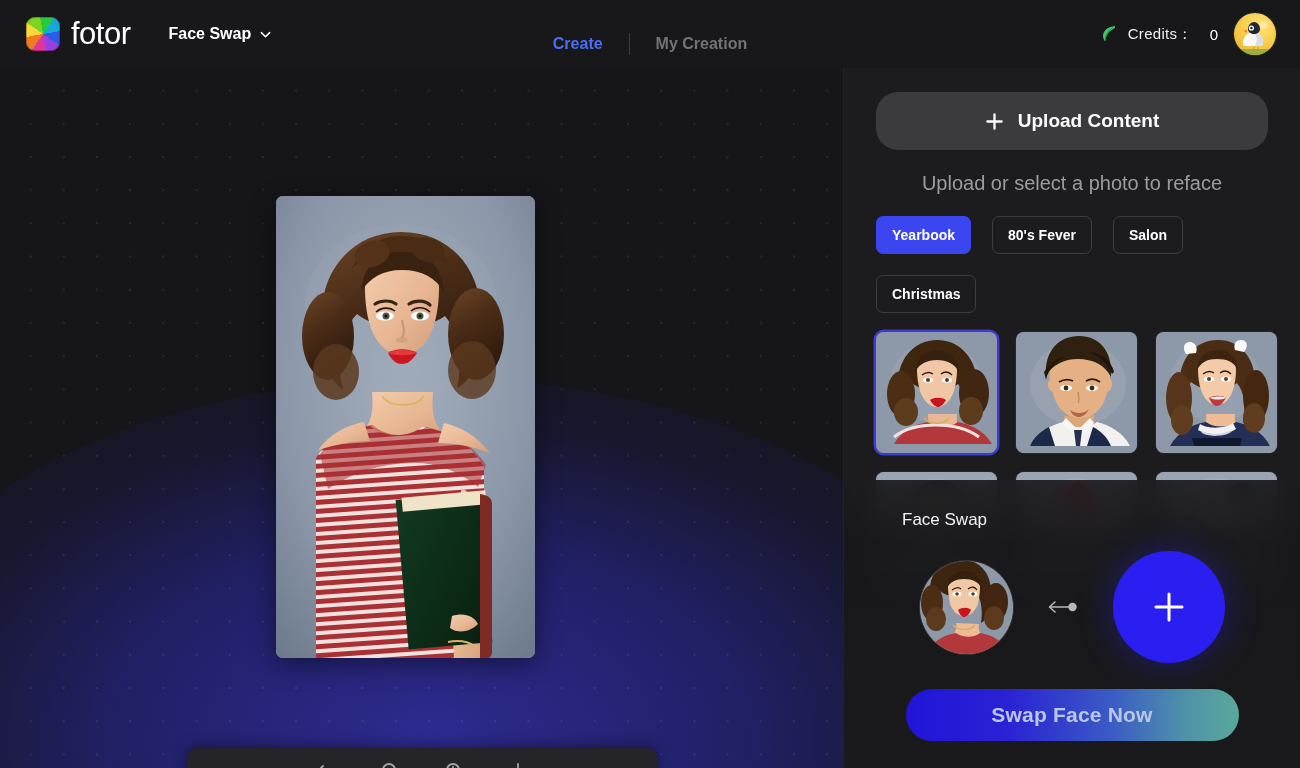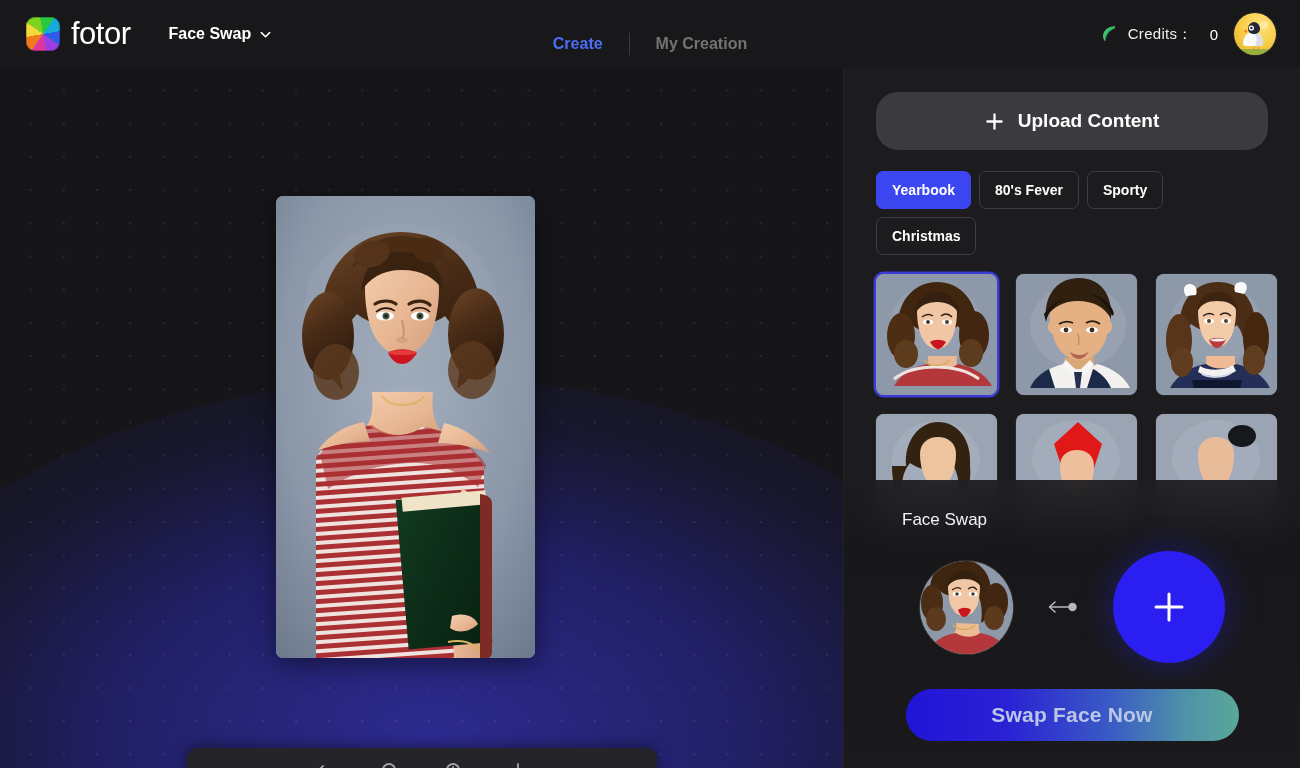--- a/index.html
+++ b/index.html
@@ -123,21 +123,21 @@
     cursor:pointer; border:none; color:#fff;
     font-family:inherit; font-size:19px; font-weight:700;
   }
   .plus-ico { width:19px; height:19px; display:block; }
 
   .panel-sub {
     margin-top:22px; text-align:center; font-size:20px;
     color:#9b9ba3; font-weight:400;
   }
 
-  .chips { margin-top:21px; display:flex; flex-wrap:wrap; gap:8px; }
+  .chips { margin-top:21px; display:flex; flex-wrap:wrap; gap:21px; }
   .chip {
     height:38px; padding:0 15px; border-radius:7px;
     display:inline-flex; align-items:center; justify-content:center;
     font-size:14px; font-weight:700; color:#fff; cursor:pointer;
     background:#1c1c1f; border:1px solid #3c3c42; white-space:nowrap;
   }
   .chip.active { background:#3b46f1; border-color:#3b46f1; }
 
   .thumb-grid {
     margin-top:19px; display:grid; grid-template-columns:repeat(3,121px);
@@ -363,25 +363,26 @@
 
       <button class="upload-btn">
         <span class="plus-ico">
           <svg viewBox="0 0 20 20">
               <path d="M10 2.5v15M2.5 10h15" stroke="#fff" stroke-width="2.4" stroke-linecap="round"></path>
             </svg>
         </span>
         <span>Upload Content</span>
       </button>
 
+      <div class="panel-sub">Upload or select a photo to reface</div>
 
       <div class="chips">
         <div class="chip active">Yearbook</div>
         <div class="chip">80's Fever</div>
-        <div class="chip">Sporty</div>
+        <div class="chip">Salon</div>
         <div class="chip">Christmas</div>
       </div>
 
       <div class="thumb-grid">
 
         <div class="thumb sel">
           <svg viewBox="0 0 121 121" preserveAspectRatio="xMidYMid slice">
             <rect width="121" height="121" fill="#8d98a8"></rect>
             <ellipse cx="60" cy="50" rx="46" ry="40" fill="#9fa9b8" opacity=".4"></ellipse>
             <path d="M52 82c1 9-1 13-5 17 13 7 29 7 40 1-5-4-7-9-6-18z" fill="#eab894"></path>

